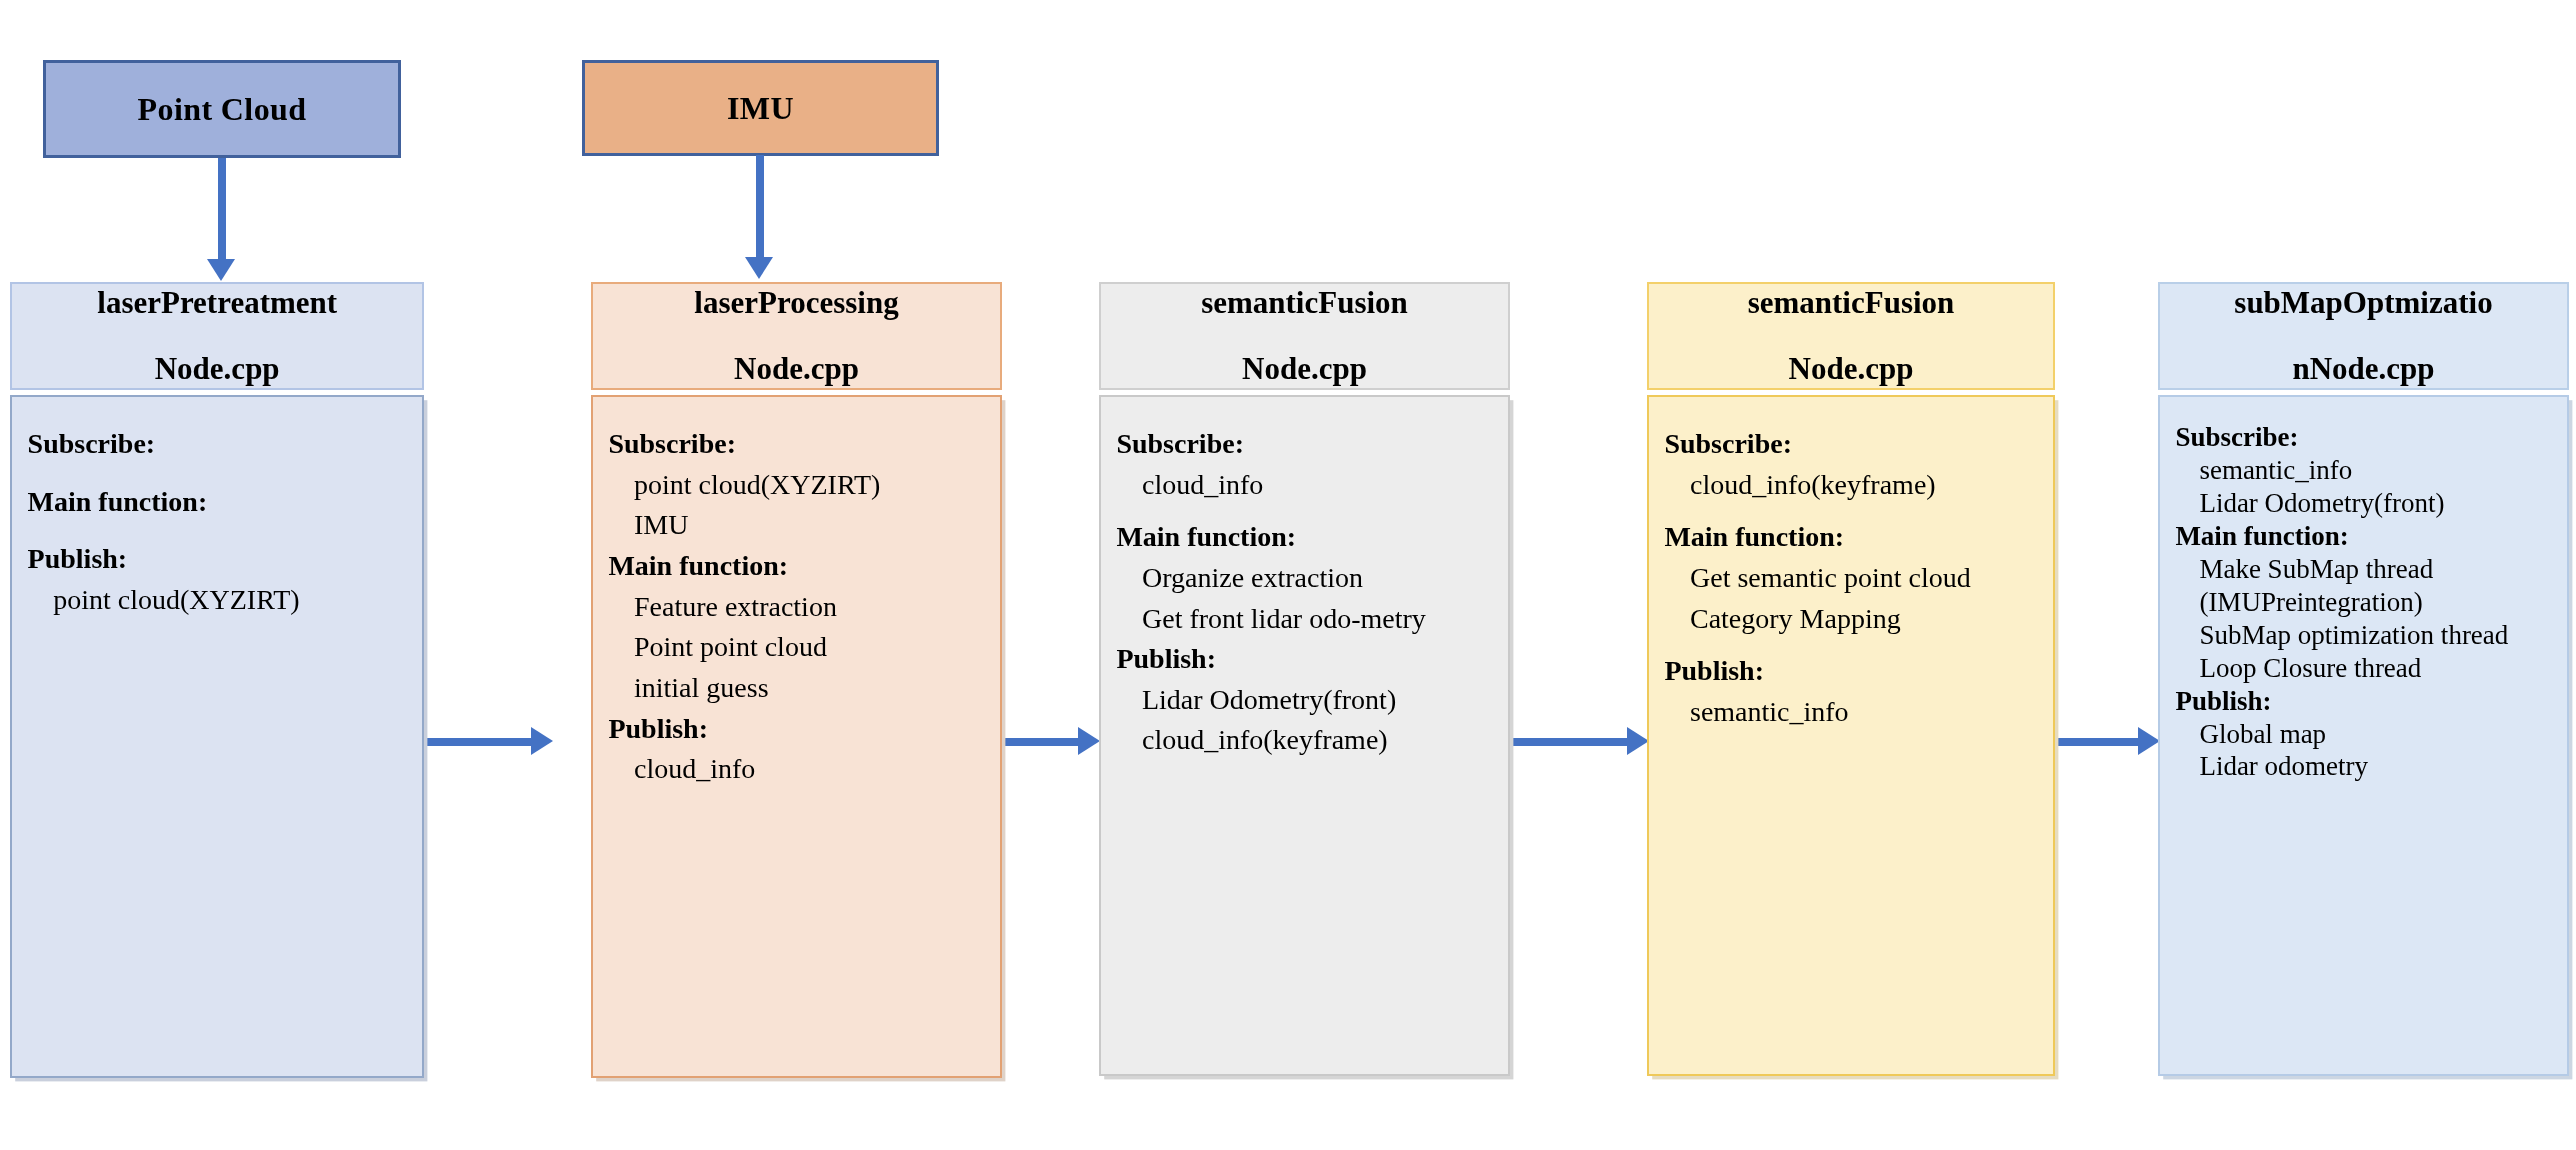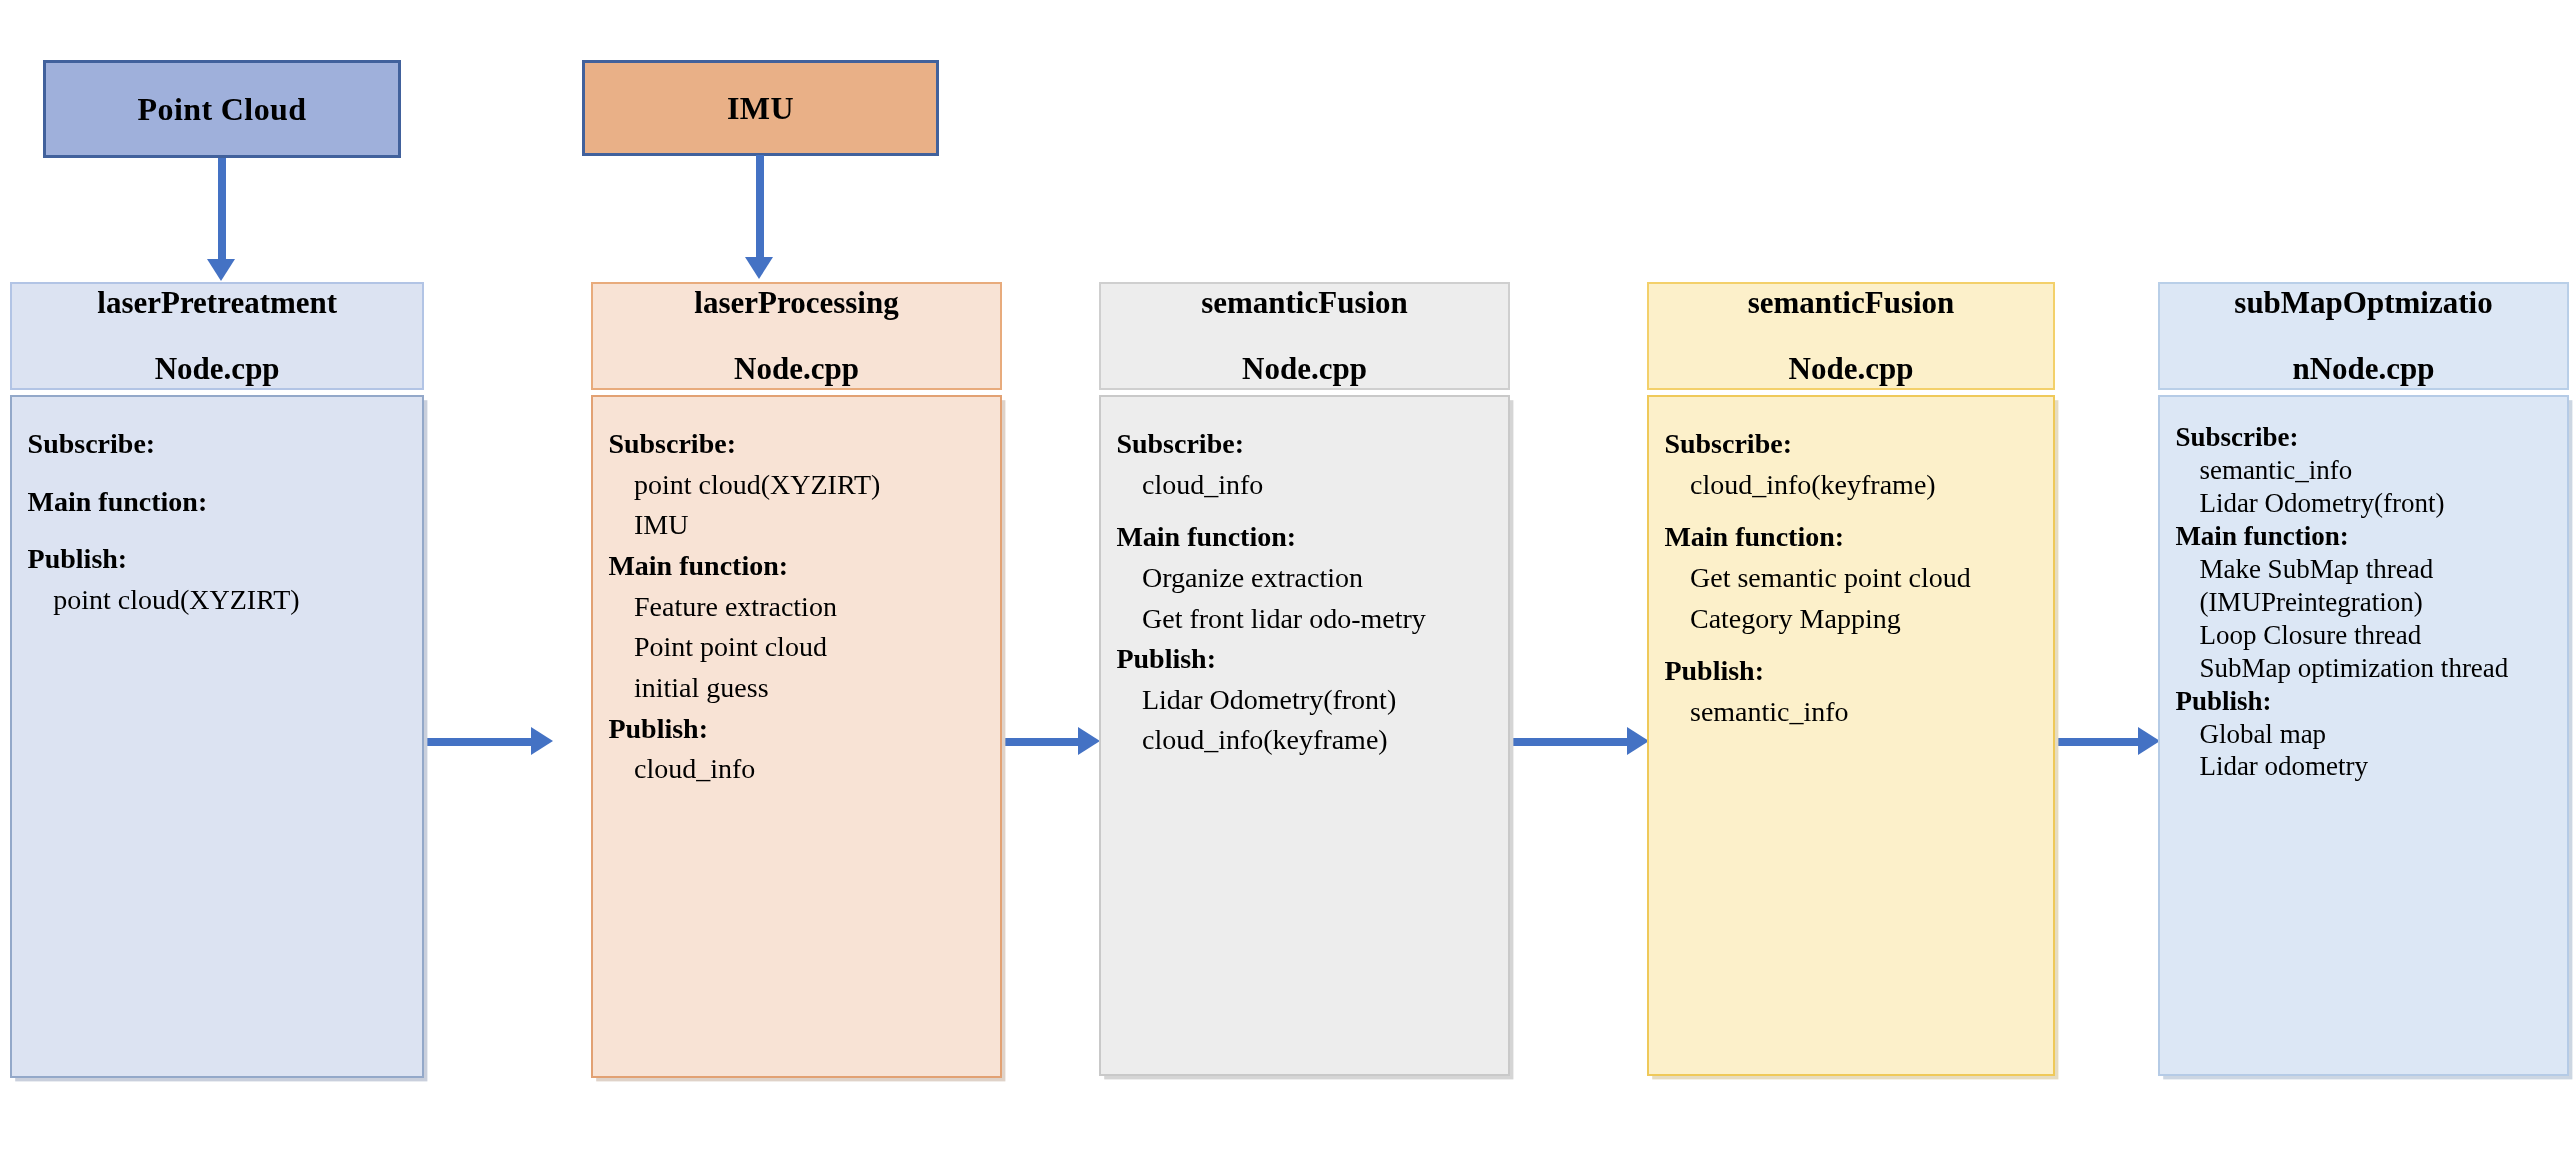--- a/index.html
+++ b/index.html
@@ -239,22 +239,22 @@
     <div class="node-head">
       <span>subMapOptmizatio</span>
       <span>nNode.cpp</span>
     </div>
     <div class="node-body short">
       <span class="lbl">Subscribe:</span>
       <span class="val">semantic_info</span>
       <span class="val">Lidar Odometry(front)</span>
       <span class="lbl">Main function:</span>
       <span class="val">Make SubMap thread (IMUPreintegration)</span>
+      <span class="val">SubMap optimization thread</span>
       <span class="val">Loop Closure thread</span>
-      <span class="val">SubMap optimization thread</span>
       <span class="lbl">Publish:</span>
       <span class="val">Global map</span>
       <span class="val">Lidar odometry</span>
     </div>
   </div>
 
 </div>
 
 
 </body></html>

